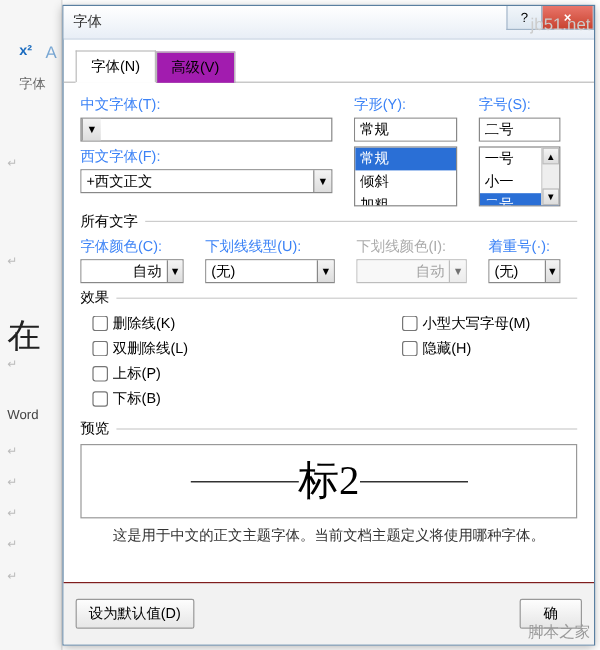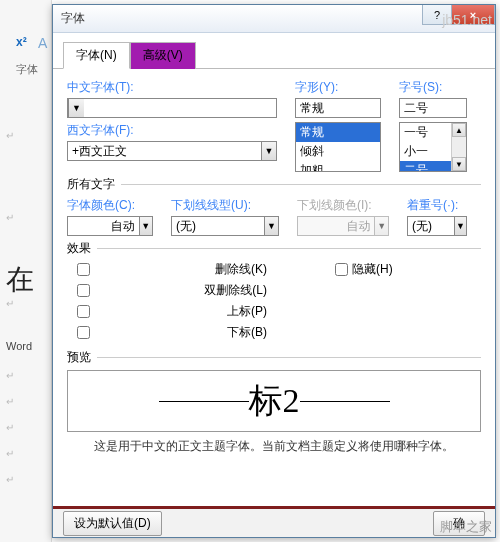--- a/index.html
+++ b/index.html
@@ -14,21 +14,21 @@
 .bg-word { position: absolute; left: 6px; top: 340px; color: #444; font-size: 11px; }
 .bg-mark { position: absolute; left: 6px; color: #bbb; font-size: 10px; }
 
 .dlg { position: absolute; left: 52px; top: 4px; width: 444px; height: 534px; background: #fff; border: 1px solid #5a7fa0; box-shadow: 0 2px 8px rgba(0,0,0,.3); }
 .titlebar { height: 28px; background: linear-gradient(#fff,#e8eef6); border-bottom: 1px solid #c6d3e2; display: flex; align-items: center; padding-left: 8px; position: relative; }
 .titlebar .title { font-size: 12px; color: #333; }
 .tbtns { position: absolute; right: 0; top: 0; display: flex; }
 .tbtn { width: 30px; height: 20px; border: 1px solid #a0b4c8; border-top: none; background: linear-gradient(#f2f6fa,#dde7f1); display: flex; align-items: center; justify-content: center; font-size: 11px; margin-left: -1px; }
 .tbtn.close { background: linear-gradient(#e9756a,#c8432f); color: #fff; width: 44px; font-weight: bold; }
 
-.tabs { display: flex; padding: 8px 10px 0 10px; border-bottom: 1px solid #bbb; gap: 0; }
+.tabs { display: flex; padding: 8px 10px 0 10px; border-bottom: 1px solid #bbb; gap: 0; align-items: flex-end; }
 .tab { padding: 4px 12px; border: 1px solid #bbb; border-bottom: none; background: #a21caf; position: relative; top: 1px; }
 .tab.active { background: #fff; border-bottom: 1px solid #fff; }
 
 .body { padding: 10px 14px; }
 .row { display: flex; gap: 18px; margin-bottom: 4px; }
 .col { display: flex; flex-direction: column; }
 .lbl { color: #3b82f6; margin-bottom: 2px; }
 .lbl-dis { color: #aaa; }
 .combo { display: inline-flex; border: 1px solid #888; height: 20px; background: #fff; }
 .combo input { border: none; outline: none; padding: 0 4px; width: 100%; font-size: 12px; }
@@ -36,30 +36,30 @@
 .listbox { border: 1px solid #888; background: #fff; overflow: hidden; }
 .listbox .opt { padding: 1px 4px; white-space: nowrap; }
 .listbox .sel { background: #2a6fd6; color: #fff; }
 .listbox.size { position: relative; }
 .listbox.size .scroll { position: absolute; right: 0; top: 0; width: 15px; height: 100%; background: #eee; border-left: 1px solid #ccc; }
 .listbox.size .scroll .arr { height: 14px; background: linear-gradient(#f4f4f4,#ddd); border: 1px solid #bbb; display: flex; align-items: center; justify-content: center; font-size: 8px; }
 
 .group-label { margin: 4px 0 4px 0; display: flex; align-items: center; gap: 6px; }
 .group-label::after { content: ""; flex: 1; height: 1px; background: #ccc; }
 
-.chk { display: flex; align-items: center; gap: 4px; margin-bottom: 4px; justify-content: space-between; }
+.chk { display: flex; align-items: center; gap: 4px; margin-bottom: 4px; }
 .chk input { width: 13px; height: 13px; }
 
 .preview-box { border: 1px solid #999; height: 62px; display: flex; align-items: center; justify-content: center; margin-top: 2px; }
 .preview-box .sample { font-size: 34px; font-family: SimSun; position: relative; }
 .preview-box .ul { display: inline-block; border-bottom: 1px solid #000; width: 90px; height: 2px; vertical-align: baseline; }
 
 .note { margin-top: 6px; color: #333; text-align: center; }
 
-.footer { position: absolute; left: 0; bottom: 0; width: 100%; height: 31px; border-top: 3px solid #7f1d1d; background: #f2f2f2; display: flex; align-items: center; padding: 0 10px; gap: 8px; }
+.footer { position: absolute; left: 0; bottom: 0; width: 100%; height: 52px; border-top: 1px solid #7f1d1d; background: #f2f2f2; display: flex; align-items: center; padding: 0 10px; gap: 8px; }
 .wbtn { padding: 3px 10px; border: 1px solid #999; background: linear-gradient(#fdfdfd,#e6e6e6); border-radius: 2px; }
 .footer .spacer { flex: 1; }
 </style>
 </head>
 <body>
 
 <div class="watermark">jb51.net</div>
 <div class="watermark2">脚本之家</div>
 
 <div class="bg-ribbon"></div>
@@ -196,20 +196,24 @@
             <span>上标(P)</span>
           </label>
         <label class="chk">
             <input type="checkbox" style="">
             <span>下标(B)</span>
           </label>
       </div>
       <div class="col" style="padding-left:50px">
         <label class="chk">
             <input type="checkbox" style="">
+            <span>小型大写字母(M)</span>
+          </label>
+        <label class="chk">
+            <input type="checkbox" style="">
             <span>隐藏(H)</span>
           </label>
       </div>
     </div>
 
     <div class="group-label">
         <span>预览</span>
       </div>
     <div class="preview-box">
       <span class="ul"></span>

